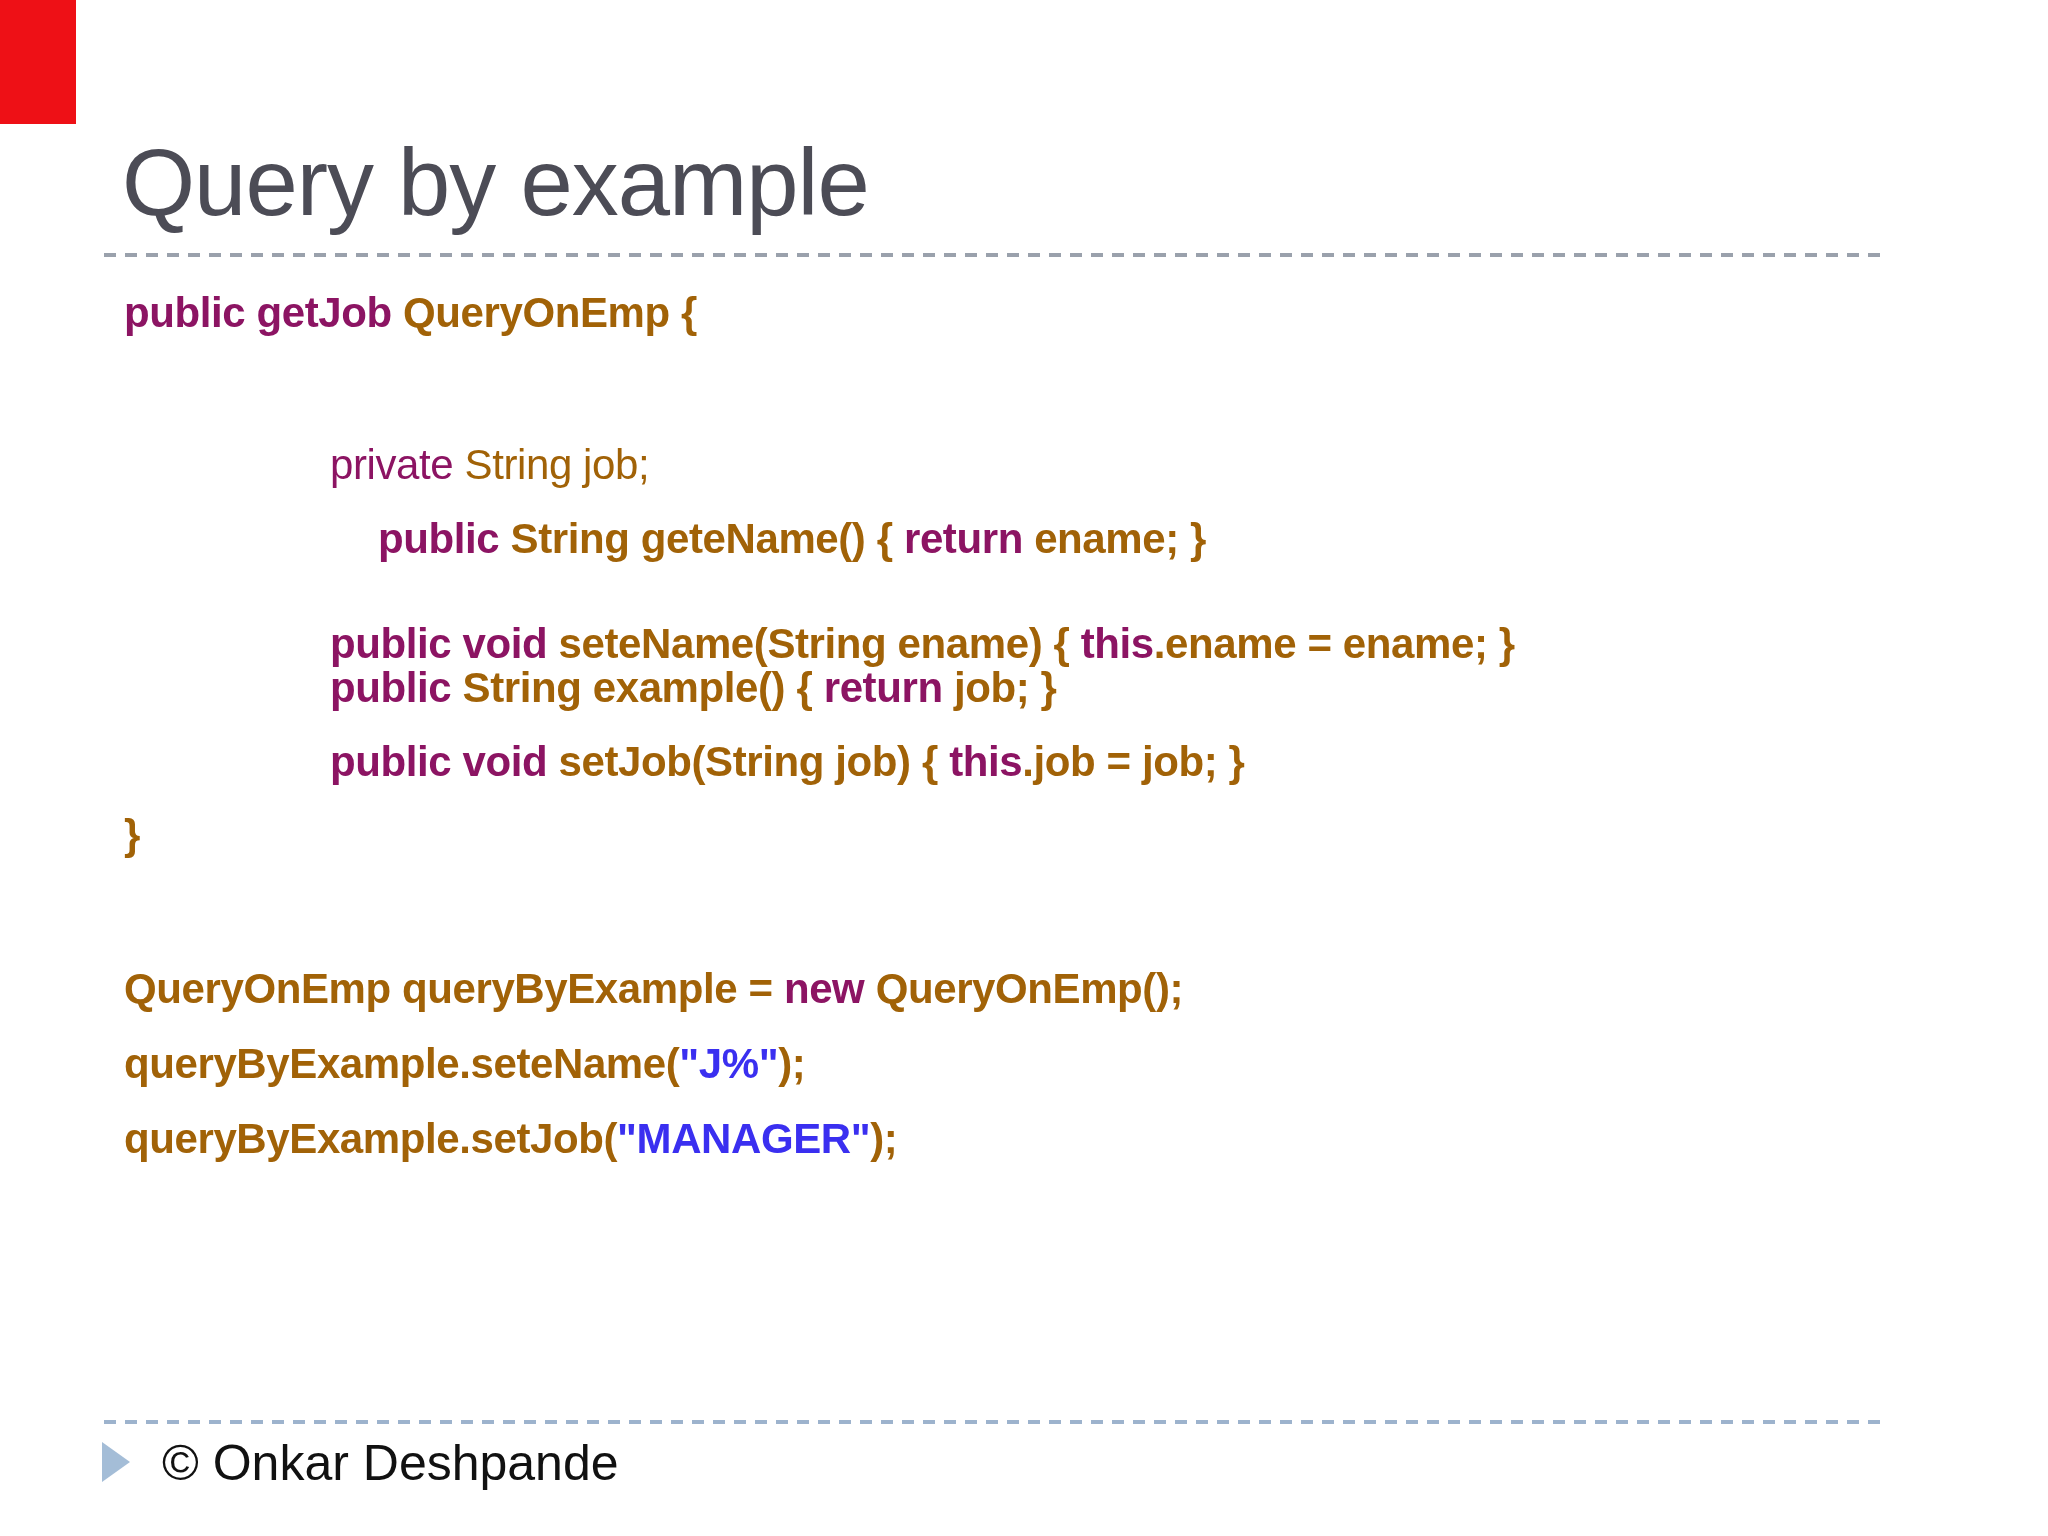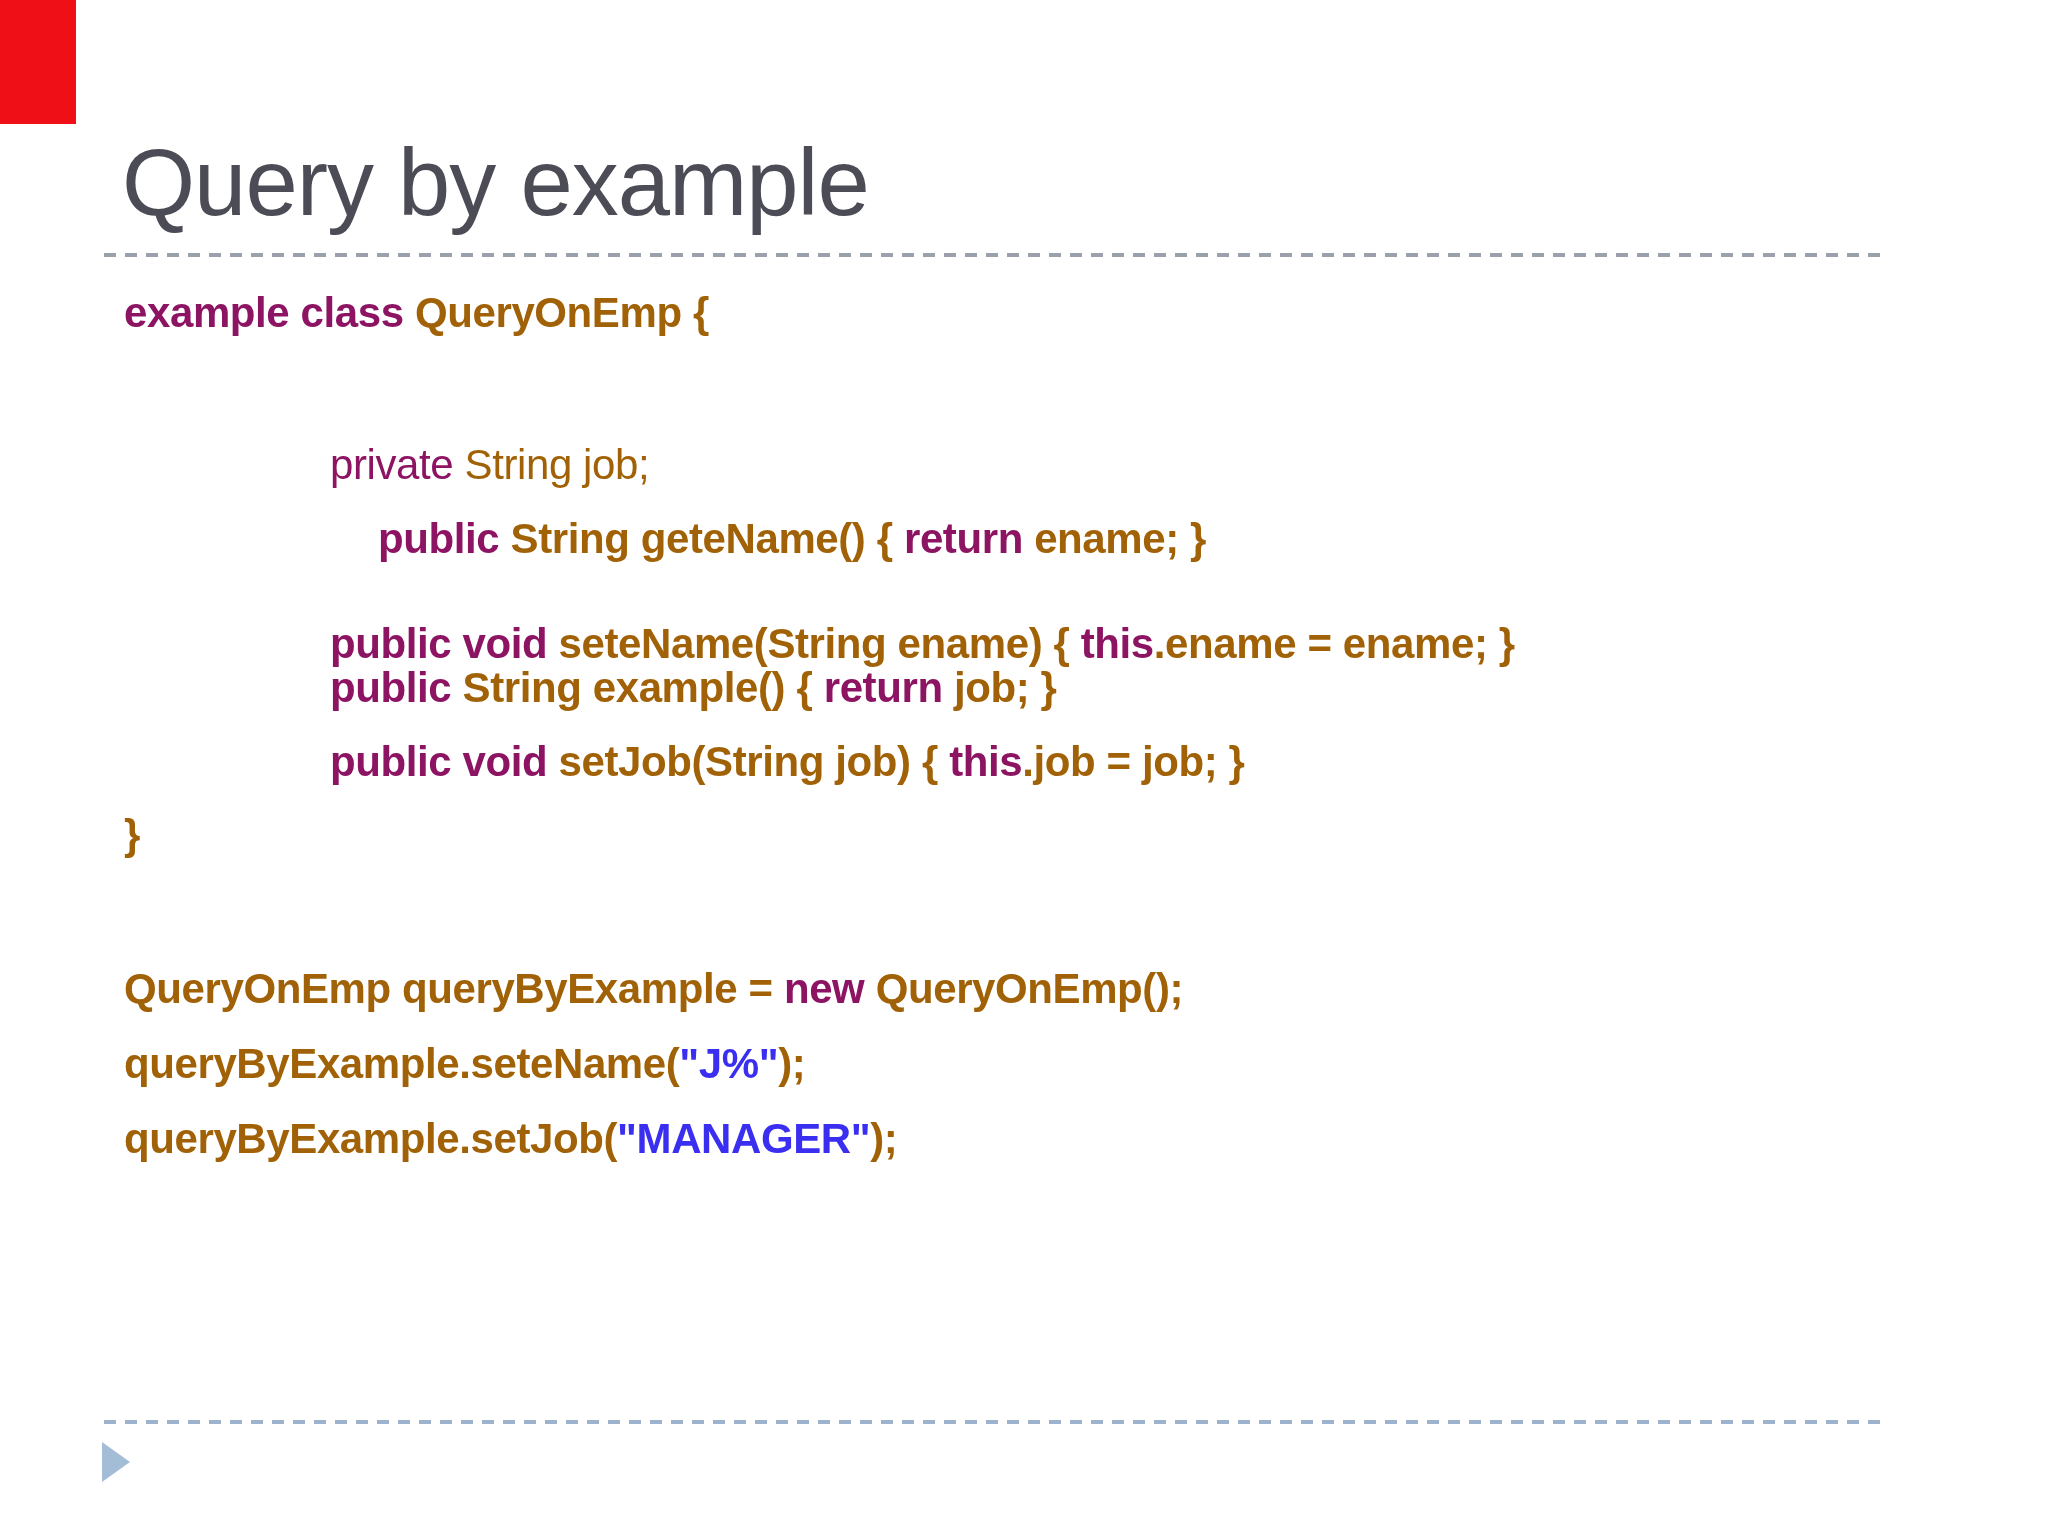--- a/index.html
+++ b/index.html
@@ -71,31 +71,32 @@
 
 <div class="slide">
 
   <div class="red-bar"></div>
 
   <div class="page-title">Query by example</div>
 
   <div class="divider top"></div>
 
   <div class="code-block">
-      <div class="code-line bold" style="top: 289px; left: 124px;"><span class="tok-kw">example class</span><span class="tok-txt"> QueryOnEmp {</span></div>
+      <div class="code-line bold" style="top: 289px; left: 124px;"><span class="tok-kw">public getJob</span><span class="tok-txt"> QueryOnEmp {</span></div>
       <div class="code-line reg" style="top: 441px; left: 330px;"><span class="tok-kw">private</span><span class="tok-txt"> String job;</span></div>
       <div class="code-line bold" style="top: 515px; left: 330px; margin-left: 48px;"><span class="tok-kw">public</span><span class="tok-txt"> String geteName() { </span><span class="tok-kw">return</span><span class="tok-txt"> ename; }</span></div>
       <div class="code-line bold" style="top: 620px; left: 330px;"><span class="tok-kw">public void</span><span class="tok-txt"> seteName(String ename) { </span><span class="tok-kw">this</span><span class="tok-txt">.ename = ename; }</span></div>
       <div class="code-line bold" style="top: 664px; left: 330px;"><span class="tok-kw">public</span><span class="tok-txt"> String example() { </span><span class="tok-kw">return</span><span class="tok-txt"> job; }</span></div>
       <div class="code-line bold" style="top: 738px; left: 330px;"><span class="tok-kw">public void</span><span class="tok-txt"> setJob(String job) { </span><span class="tok-kw">this</span><span class="tok-txt">.job = job; }</span></div>
       <div class="code-line bold" style="top: 811px; left: 124px;"><span class="tok-txt">}</span></div>
       <div class="code-line bold" style="top: 965px; left: 124px;"><span class="tok-txt">QueryOnEmp queryByExample = </span><span class="tok-kw">new</span><span class="tok-txt"> QueryOnEmp();</span></div>
       <div class="code-line bold" style="top: 1040px; left: 124px;"><span class="tok-txt">queryByExample.seteName(</span><span class="tok-str">"J%"</span><span class="tok-txt">);</span></div>
       <div class="code-line bold" style="top: 1115px; left: 124px;"><span class="tok-txt">queryByExample.setJob(</span><span class="tok-str">"MANAGER"</span><span class="tok-txt">);</span></div>
     </div>
 
   <div class="divider bottom"></div>
 
   <div class="footer">
     <div class="bullet-triangle"></div>
+    <div class="footer-text">© Onkar Deshpande</div>
   </div>
 
 </div>
 
 </body></html>

